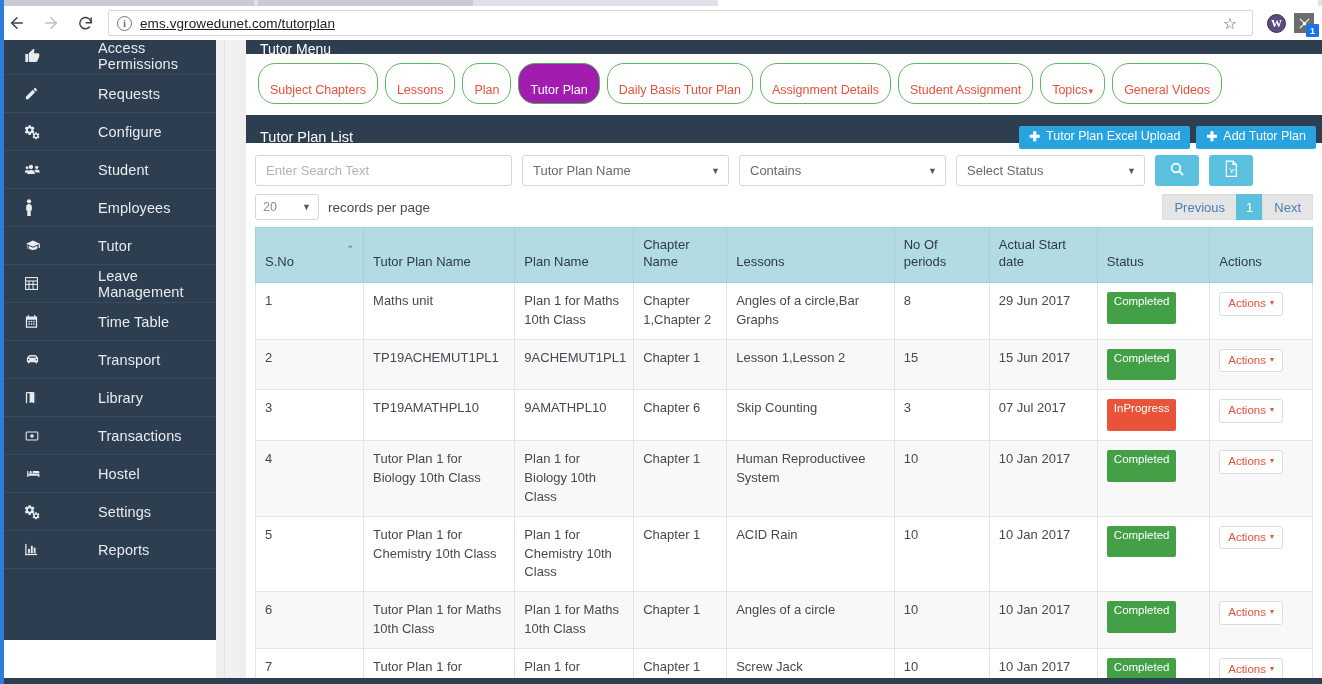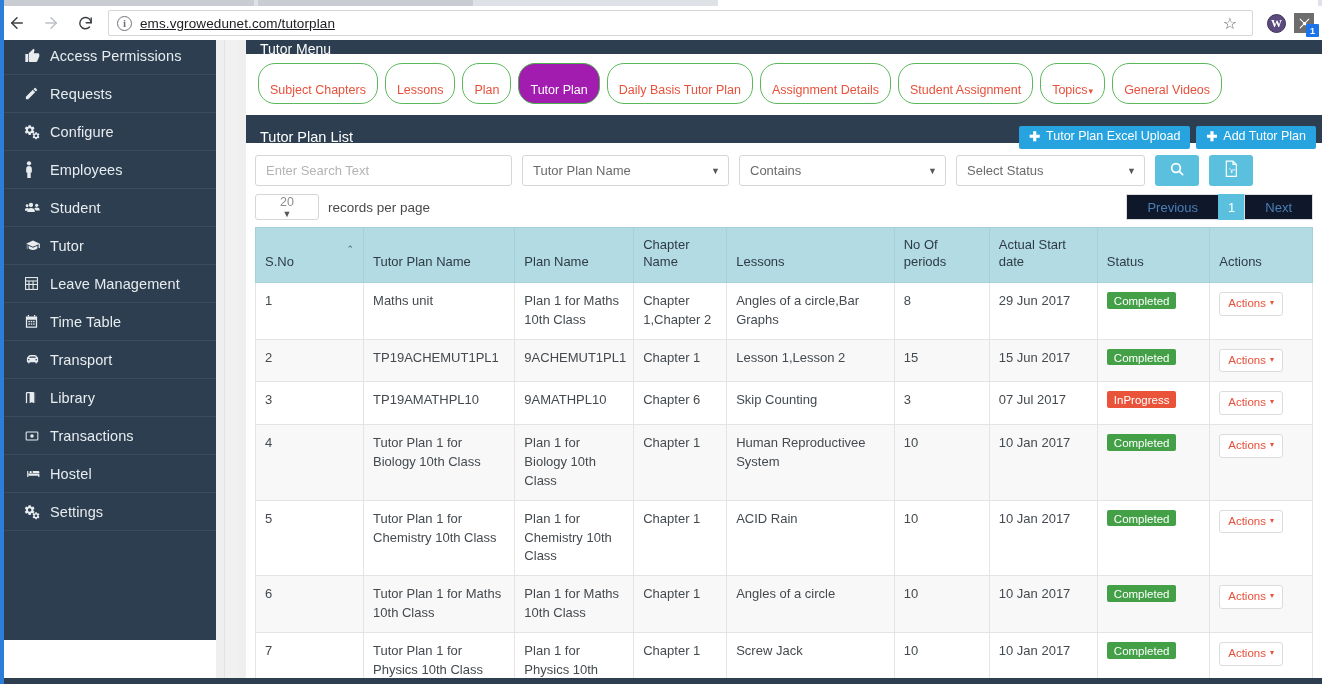--- a/index.html
+++ b/index.html
@@ -100,21 +100,21 @@
     border-bottom: 1px solid #3a4c5c;
     padding-left: 20px;
     color: #e8ecef;
     font-size: 14.5px;
   }
   .side-ico {
     width: 26px; flex: none; font-size: 14px; color: #e8ecef;
     display: flex; align-items: center;
   }
   .side-ico svg { display: block; }
-  .side-label { letter-spacing: 0.1px; }
+  .side-label { letter-spacing: 0.1px; margin-left: 48px; }
 
   
   .gutter {
     position: absolute; left: 216px; top: -4px; width: 30px; height: 648px;
     background: #efefef;
   }
   .gutter-track {
     position: absolute; left: 224px; top: -4px; width: 15px; height: 648px;
     background: #f1f1f1; border-left: 1px solid #e3e3e3;
   }
@@ -184,29 +184,29 @@
     color: #fff; display: flex; align-items: center; justify-content: center;
   }
 
   .perpage-row {
     display: flex; align-items: center;
     padding: 8px 9px 7px 9px; background: #fff;
   }
   .perpage-sel {
     width: 64px; height: 26px; border: 1px solid #d6d6d6; border-radius: 3px;
     background: #fff; font-size: 12.5px; color: #8d8d8d;
-    display: flex; align-items: center; padding: 0 7px; flex-direction: column;
+    display: flex; align-items: center; padding: 0 7px;
   }
   .perpage-sel .txt { flex: 1; }
   .perpage-sel .arw { font-size: 9px; color: #585858; }
   .perpage-label { font-size: 13.5px; color: #4a4a4a; margin-left: 9px; }
   .pager { margin-left: auto; display: flex; }
   .pg {
-    height: 26px; min-width: 34px; padding: 0 20px;
-    border: 1px solid #dddddd; background: #0f172a;
+    height: 26px; min-width: 34px; padding: 0 11px;
+    border: 1px solid #dddddd; background: #e5e5e5;
     font-size: 13px; color: #4a7fb5;
     display: flex; align-items: center; justify-content: center;
     margin-left: -1px;
   }
   .pg.cur { background: #5bc0de; color: #fff; border-color: #5bc0de; min-width: 26px; padding: 0 9px; }
 
   
   .tbl-wrap { padding: 0 9px; position: relative; }
   table { width: 100%; border-collapse: collapse; table-layout: fixed; }
   th {
@@ -224,21 +224,21 @@
     font-size: 13px; color: #444a4f;
     border: 1px solid #e4e4e4;
     padding: 9px 9px;
     vertical-align: top;
     line-height: 1.45;
     background: #fff;
   }
   tr.alt td { background: #f8f8f8; }
   .badge {
     display: inline-block; font-size: 11.5px; color: #fff;
-    padding: 3px 7px 1px; border-radius: 2px; line-height: 1.1;
+    padding: 3px 7px 16px; border-radius: 2px; line-height: 1.1;
   }
   .badge.completed { background: #43a047; }
   .badge.inprogress { background: #e8533a; }
   .act-btn {
     display: inline-flex; align-items: center; gap: 4px;
     border: 1px solid #dcdcdc; background: #fff; border-radius: 3px;
     color: #e8513b; font-size: 11.5px; padding: 4px 8px 5px;
     line-height: 1.1;
   }
   .act-btn .caret { font-size: 8px; }
@@ -321,39 +321,39 @@
       <span class="side-ico">
           <svg width="17" height="17" viewBox="0 0 24 24" fill="currentColor">
             <path d="M9.5 3l.4 2.1c.5.15.95.38 1.36.67l2-.8 1.6 2.77-1.6 1.4c.05.27.08.55.08.86s-.03.59-.08.86l1.6 1.4-1.6 2.77-2-.8c-.41.29-.86.52-1.36.67L9.5 17h-3l-.4-2.1c-.5-.15-.95-.38-1.36-.67l-2 .8L1.14 12.26l1.6-1.4A5.3 5.3 0 0 1 2.66 10c0-.31.03-.59.08-.86l-1.6-1.4L2.74 4.97l2 .8c.41-.29.86-.52 1.36-.67L6.5 3h3zM8 7.5A2.5 2.5 0 1 0 8 12.5 2.5 2.5 0 0 0 8 7.5z"></path>
             <path d="M18 13l.3 1.5c.36.1.68.27.97.48l1.43-.57 1.14 1.98-1.14 1c.03.2.05.4.05.61s-.02.41-.05.61l1.14 1-1.14 1.98-1.43-.57c-.29.21-.61.38-.97.48L18 23h-2.1l-.3-1.5a3.7 3.7 0 0 1-.97-.48l-1.43.57-1.14-1.98 1.14-1a4 4 0 0 1 0-1.22l-1.14-1 1.14-1.98 1.43.57c.29-.21.61-.38.97-.48L15.9 13H18zm-1.05 3.2a1.8 1.8 0 1 0 0 3.6 1.8 1.8 0 0 0 0-3.6z"></path>
           </svg>
         </span>
       <span class="side-label">Configure</span>
     </div>
     <div class="side-item">
       <span class="side-ico">
-          <svg width="10" height="17" viewBox="0 0 12 24" fill="currentColor">
-            <circle cx="6" cy="3.2" r="3"></circle>
-            <path d="M6 7.2c-2.3 0-4 1.4-4 3.6v5.4h1.6V24h4.8v-7.8H10V10.8c0-2.2-1.7-3.6-4-3.6z"></path>
-          </svg>
-        </span>
-      <span class="side-label">Employees</span>
-    </div>
-    <div class="side-item">
-      <span class="side-ico">
           <svg width="18" height="16" viewBox="0 0 24 24" fill="currentColor">
             <circle cx="9" cy="7.5" r="3.2"></circle>
             <circle cx="17.5" cy="8" r="2.4"></circle>
             <circle cx="3.2" cy="8.6" r="2.1"></circle>
             <path d="M9 12c-3.2 0-5.6 1.7-5.6 3.9V18h11.2v-2.1C14.6 13.7 12.2 12 9 12z"></path>
             <path d="M17.5 11.4c-1.5 0-2.7.5-3.5 1.2 1.2.8 2 2 2.2 3.3H22v-1.4c0-1.7-1.9-3.1-4.5-3.1z"></path>
             <path d="M3.2 11.9c-1.9 0-3.2 1.1-3.2 2.5V16h3.6c.2-1.3.9-2.4 2-3.2-.6-.5-1.5-.9-2.4-.9z"></path>
           </svg>
         </span>
       <span class="side-label">Student</span>
+    </div>
+    <div class="side-item">
+      <span class="side-ico">
+          <svg width="10" height="17" viewBox="0 0 12 24" fill="currentColor">
+            <circle cx="6" cy="3.2" r="3"></circle>
+            <path d="M6 7.2c-2.3 0-4 1.4-4 3.6v5.4h1.6V24h4.8v-7.8H10V10.8c0-2.2-1.7-3.6-4-3.6z"></path>
+          </svg>
+        </span>
+      <span class="side-label">Employees</span>
     </div>
     <div class="side-item">
       <span class="side-ico">
           <svg width="18" height="15" viewBox="0 0 24 24" fill="currentColor">
             <path d="M12 4L1 9l11 5 9-4.09V16h2V9L12 4z"></path>
             <path d="M5 12.2V16c0 1.66 3.13 3 7 3s7-1.34 7-3v-3.8l-7 3.2-7-3.2z"></path>
             <path d="M2.2 10.5v5.2c0 .4-.2.7-.2 1.3h1.2c0-.6-.2-.9-.2-1.3v-4.7l-.8-.5z"></path>
           </svg>
         </span>
       <span class="side-label">Tutor</span>
@@ -424,20 +424,32 @@
       <span class="side-label">Hostel</span>
     </div>
     <div class="side-item">
       <span class="side-ico">
           <svg width="17" height="17" viewBox="0 0 24 24" fill="currentColor">
             <path d="M9.5 3l.4 2.1c.5.15.95.38 1.36.67l2-.8 1.6 2.77-1.6 1.4c.05.27.08.55.08.86s-.03.59-.08.86l1.6 1.4-1.6 2.77-2-.8c-.41.29-.86.52-1.36.67L9.5 17h-3l-.4-2.1c-.5-.15-.95-.38-1.36-.67l-2 .8L1.14 12.26l1.6-1.4A5.3 5.3 0 0 1 2.66 10c0-.31.03-.59.08-.86l-1.6-1.4L2.74 4.97l2 .8c.41-.29.86-.52 1.36-.67L6.5 3h3zM8 7.5A2.5 2.5 0 1 0 8 12.5 2.5 2.5 0 0 0 8 7.5z"></path>
             <path d="M18 13l.3 1.5c.36.1.68.27.97.48l1.43-.57 1.14 1.98-1.14 1c.03.2.05.4.05.61s-.02.41-.05.61l1.14 1-1.14 1.98-1.43-.57c-.29.21-.61.38-.97.48L18 23h-2.1l-.3-1.5a3.7 3.7 0 0 1-.97-.48l-1.43.57-1.14-1.98 1.14-1a4 4 0 0 1 0-1.22l-1.14-1 1.14-1.98 1.43.57c.29-.21.61-.38.97-.48L15.9 13H18zm-1.05 3.2a1.8 1.8 0 1 0 0 3.6 1.8 1.8 0 0 0 0-3.6z"></path>
           </svg>
         </span>
       <span class="side-label">Settings</span>
+    </div>
+    <div class="side-item">
+      <span class="side-ico">
+          <svg width="15" height="15" viewBox="0 0 24 24" fill="currentColor">
+            <rect x="2" y="3" width="2" height="18"></rect>
+            <rect x="2" y="19" width="19" height="2"></rect>
+            <rect x="6.5" y="11" width="3" height="7"></rect>
+            <rect x="11" y="6" width="3" height="12"></rect>
+            <rect x="15.5" y="9" width="3" height="9"></rect>
+          </svg>
+        </span>
+      <span class="side-label">Reports</span>
     </div>
   </div>
   <div class="white-below-side"></div>
 
   <div class="gutter"></div>
   <div class="gutter-track"></div>
 
   <div class="content">
 
     <div class="tutor-menu-bar">Tutor Menu</div>

